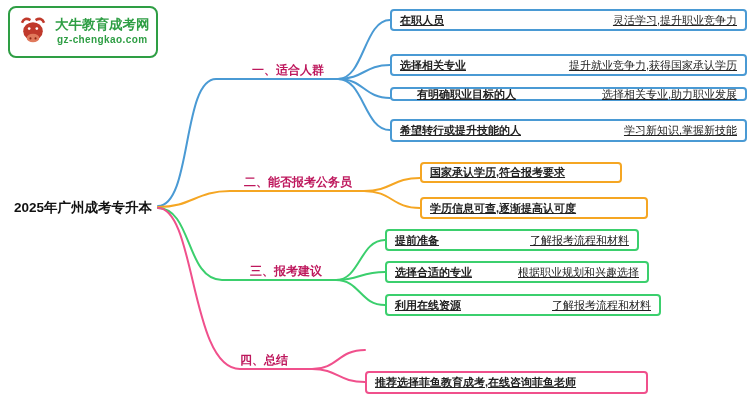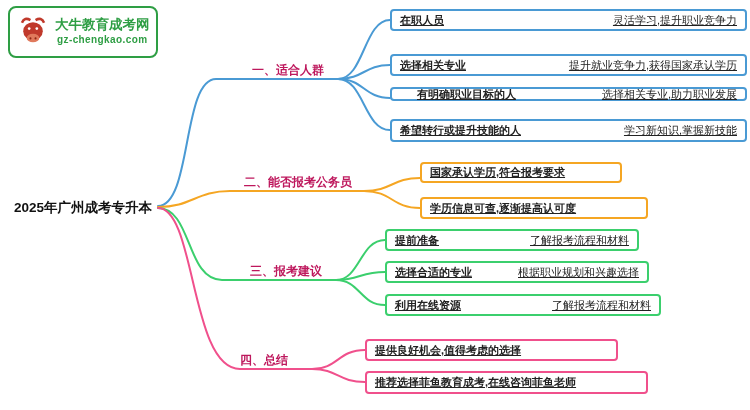--- a/index.html
+++ b/index.html
@@ -127,20 +127,17 @@
   </div>
   <div class="leaf b3" style="left:385px; top:261px; width:264px; height:22px;">
     <span class="lbl">选择合适的专业</span>
     <span class="desc">根据职业规划和兴趣选择</span>
   </div>
   <div class="leaf b3" style="left:385px; top:294px; width:276px; height:22px;">
     <span class="lbl">利用在线资源</span>
     <span class="desc">了解报考流程和材料</span>
   </div>
 
-  <div class="leaf b4" style="left:365px; top:339px; width:253px; height:22px;">
-    <span class="lbl">提供良好机会,值得考虑的选择</span>
-  </div>
   <div class="leaf b4" style="left:365px; top:371px; width:283px; height:23px;">
     <span class="lbl">推荐选择菲鱼教育成考,在线咨询菲鱼老师</span>
   </div>
 
 </div>
 
 </body></html>

